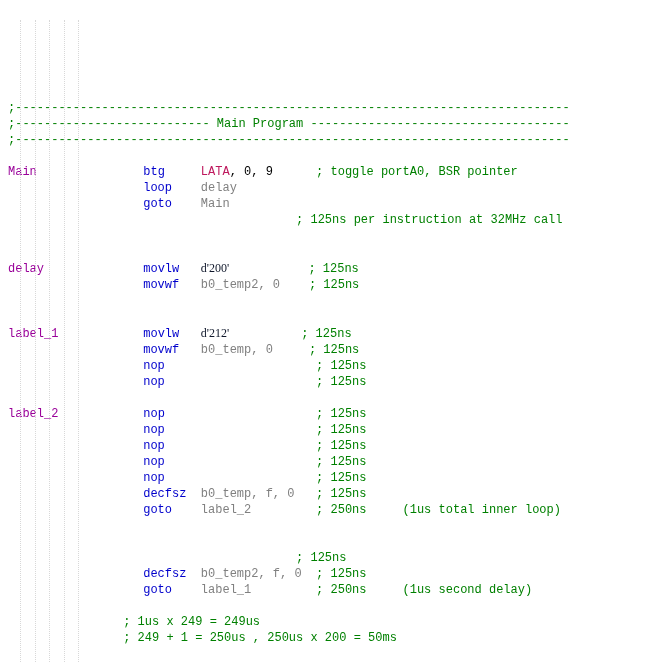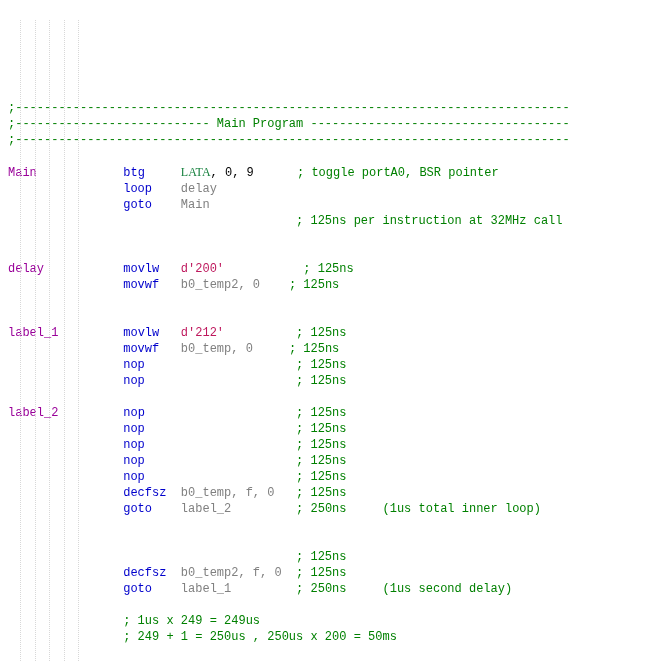--- a/index.html
+++ b/index.html
@@ -8,24 +8,24 @@
     background: #ffffff;
     font-family: "Courier New", Courier, monospace;
     font-size: 12px;
     line-height: 16px;
     white-space: pre;
     width: 647px;
     box-sizing: border-box;
     color: #000;
   }
   .c-green   { color: #008000; }
-  .c-blue    { color: #0000cc; }
-  .c-type    { color: #15803d; font-family: Liberation Serif, serif; }
+  .c-blue    { color: #0000cc; margin-left: 20px; }
+  .c-type    { color: #be185d; }
   .c-purple  { color: #990099; }
-  .c-maroon  { color: #be185d; }
+  .c-maroon  { color: #0f172a; font-family: Liberation Serif, serif; }
   .c-gray    { color: #808080; }
   .guides {
     position: absolute;
     left: 0; top: 0;
     pointer-events: none;
     height: 100%;
   }
   .guide {
     position: absolute;
     top: 0; bottom: 0;

